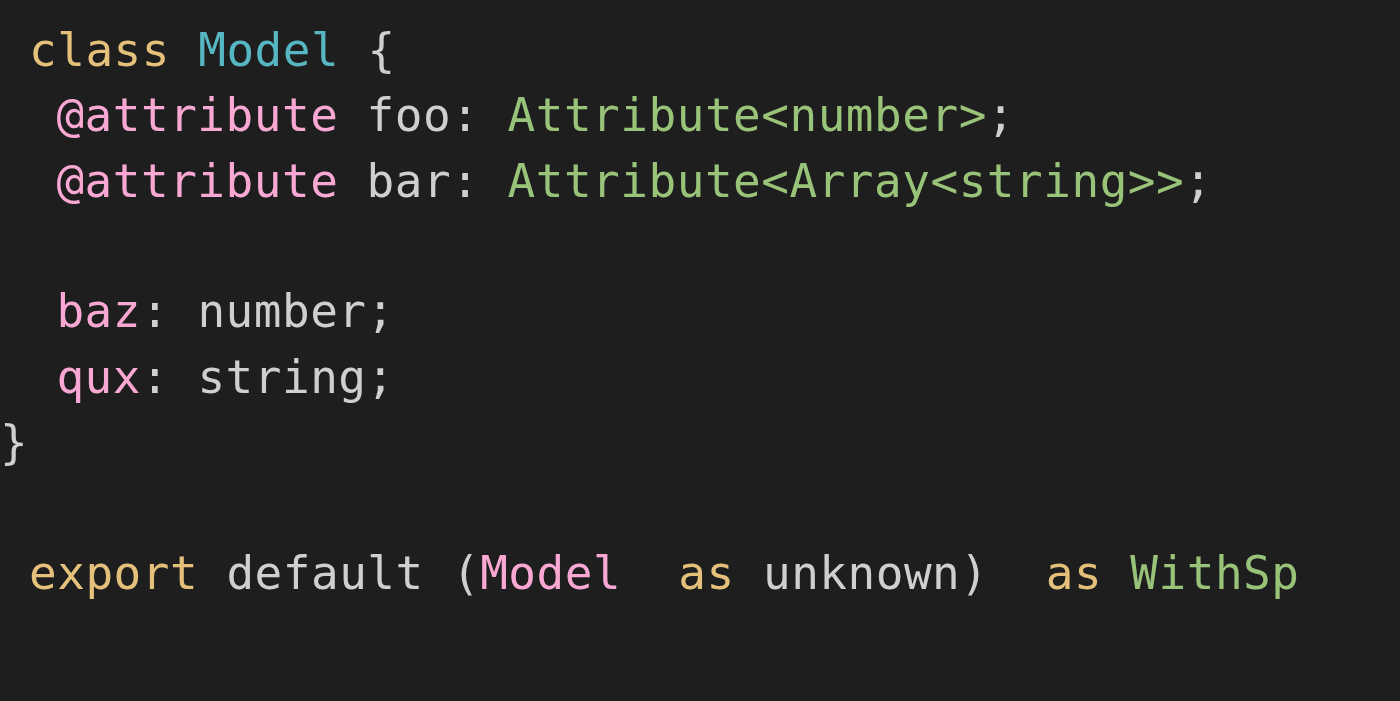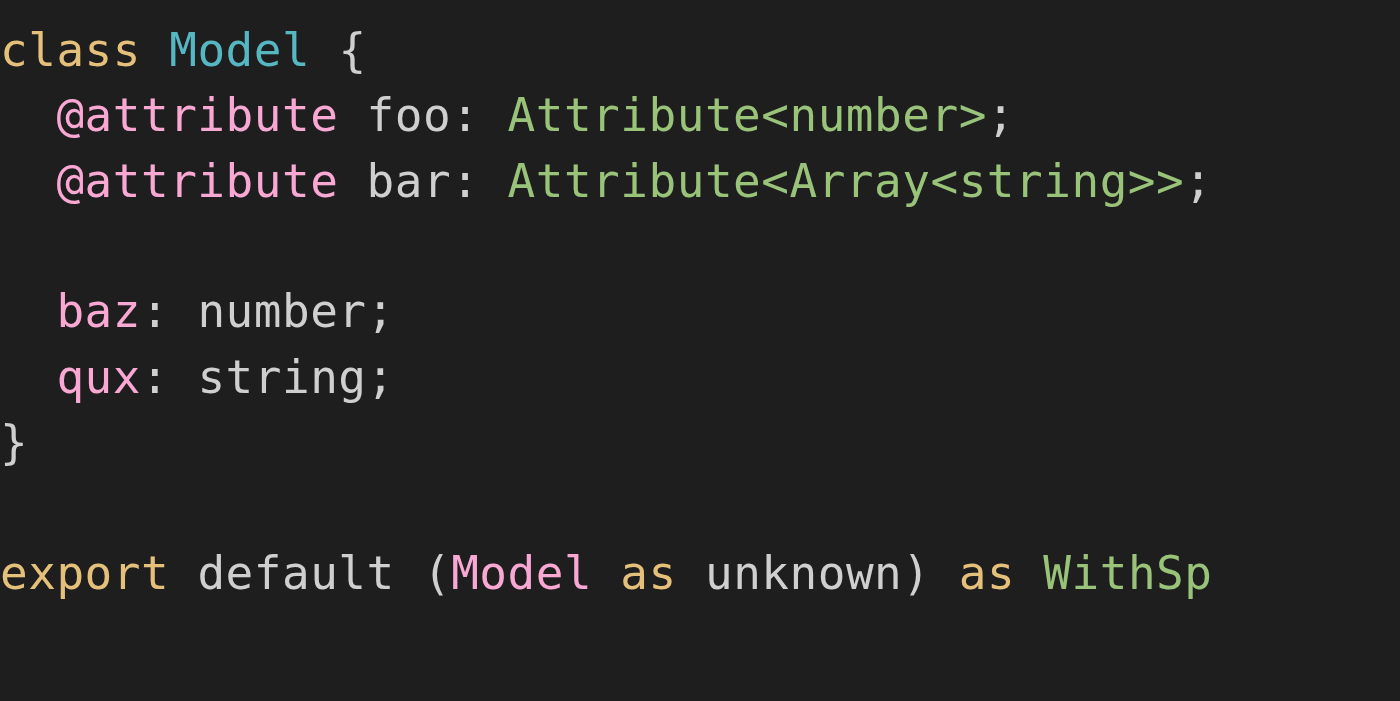--- a/index.html
+++ b/index.html
@@ -15,21 +15,21 @@
       font-size: 46px;
       line-height: 1.42;
       overflow: hidden;
       padding-top: 18px;
       letter-spacing: 0.5px;
     }
     .line {
       white-space: pre;
       color: #d7d7d7;
     }
-    .kw-yellow { color: #e5c07b; }
+    .kw-yellow { color: #e5c07b; padding-left: 29px; }
     .kw-blue { color: #56b6c2; }
     .kw-purple { color: #f9a8d4; }
     .kw-green { color: #98c379; }
     .kw-neutral { color: #cfcfcf; margin-top: 24px; }
     .punct { color: #cfcfcf; }
   </style>
 </head>
 <body>
 
 <pre><div class="line"><span class="kw-yellow">class</span><span> </span><span class="kw-blue">Model</span><span> </span><span class="punct">{</span></div><div class="line"><span>  </span><span class="kw-purple">@attribute</span><span> </span><span class="kw-neutral">foo</span><span class="punct">: </span><span class="kw-green">Attribute</span><span class="kw-green">&lt;</span><span class="kw-green">number</span><span class="kw-green">&gt;</span><span class="punct">;</span></div><div class="line"><span>  </span><span class="kw-purple">@attribute</span><span> </span><span class="kw-neutral">bar</span><span class="punct">: </span><span class="kw-green">Attribute</span><span class="kw-green">&lt;</span><span class="kw-green">Array</span><span class="kw-green">&lt;</span><span class="kw-green">string</span><span class="kw-green">&gt;&gt;</span><span class="punct">;</span></div><div class="line"><span> </span></div><div class="line"><span>  </span><span class="kw-purple">baz</span><span class="punct">: </span><span class="kw-neutral">number</span><span class="punct">;</span></div><div class="line"><span>  </span><span class="kw-purple">qux</span><span class="punct">: </span><span class="kw-neutral">string</span><span class="punct">;</span></div><div class="line"><span class="punct">}</span></div><div class="line"><span> </span></div><div class="line"><span class="kw-yellow">export</span><span> </span><span class="kw-neutral">default</span><span> </span><span class="punct">(</span><span class="kw-purple">Model</span><span> </span><span class="kw-yellow">as</span><span> </span><span class="kw-neutral">unknown</span><span class="punct">)</span><span> </span><span class="kw-yellow">as</span><span> </span><span class="kw-green">WithSp</span></div></pre>

